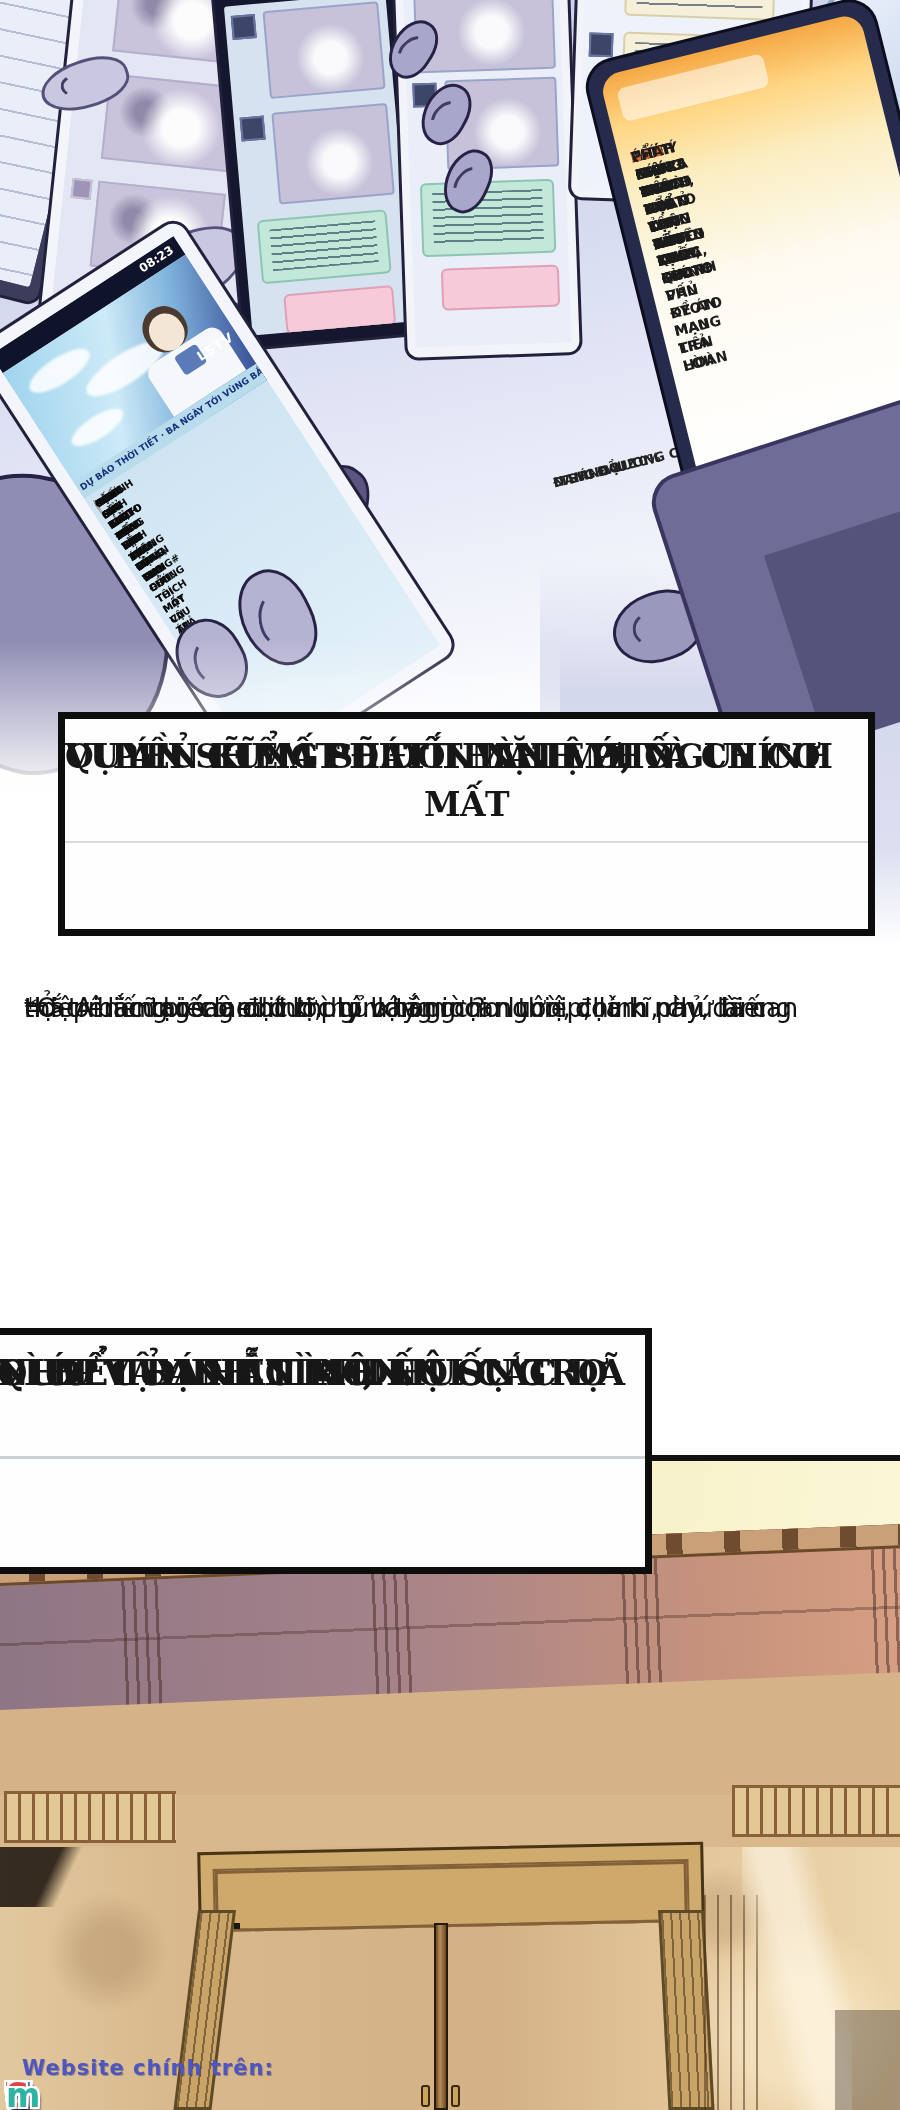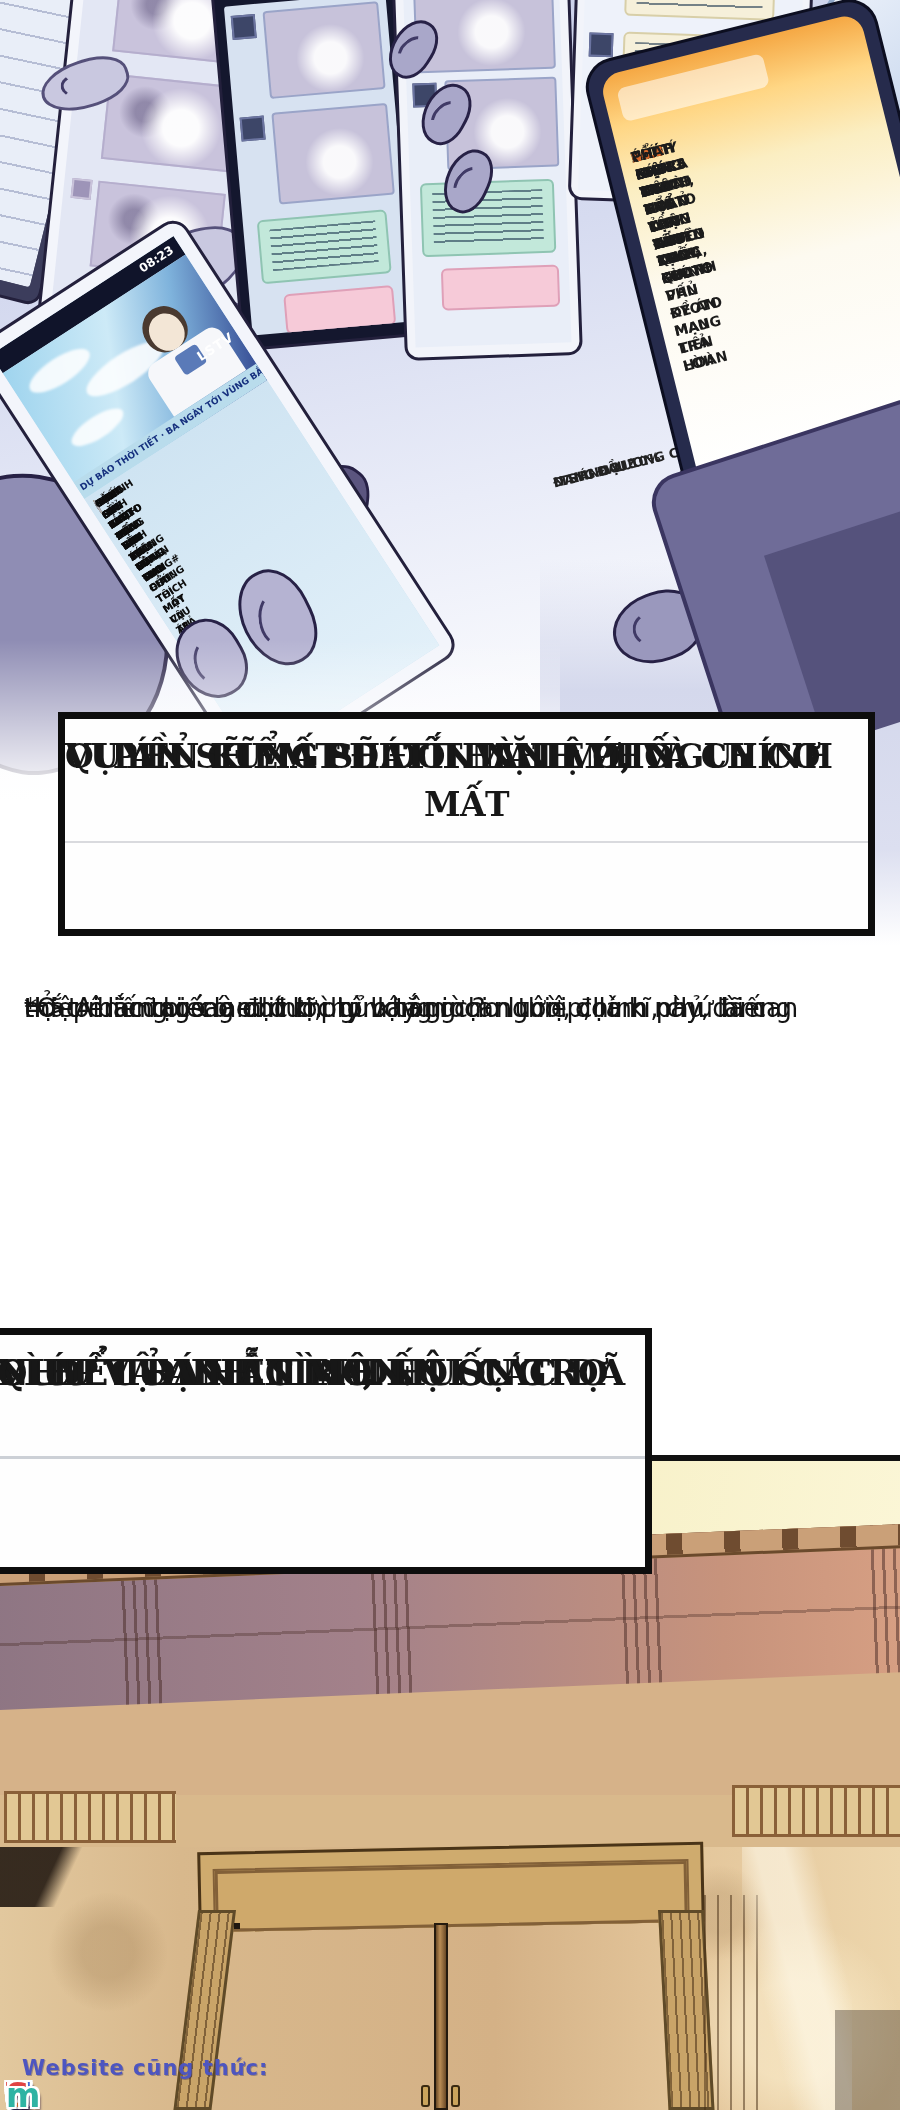--- a/index.html
+++ b/index.html
@@ -417,21 +417,21 @@
     <div class="darkcorner"></div>
   </div>
 
   <div class="sbox box2">
     <div class="sline">VÌ ĐỂ TRÁNH TÌNH HUỐNG</div>
     <div class="sline">NHƯ VẬY DIỄN RA, NỘI CÁC ĐÃ</div>
     <div class="sline">QUYẾT ĐỊNH TÌM ĐẾN SỰ TRỢ</div>
     <div class="sline">GIÚP CỦA HẮC MÔN.</div>
   </div>
 
-  <div class="wm1">Website cũng thức:</div>
+  <div class="wm1">Website chính trên:</div>
   <div class="wm2">
       <span>N</span>
       <span>e</span>
       <span>t</span>
       <span>T</span>
       <span>r</span>
       <span>u</span>
       <span>y</span>
       <span>e</span>
       <span>n</span>

